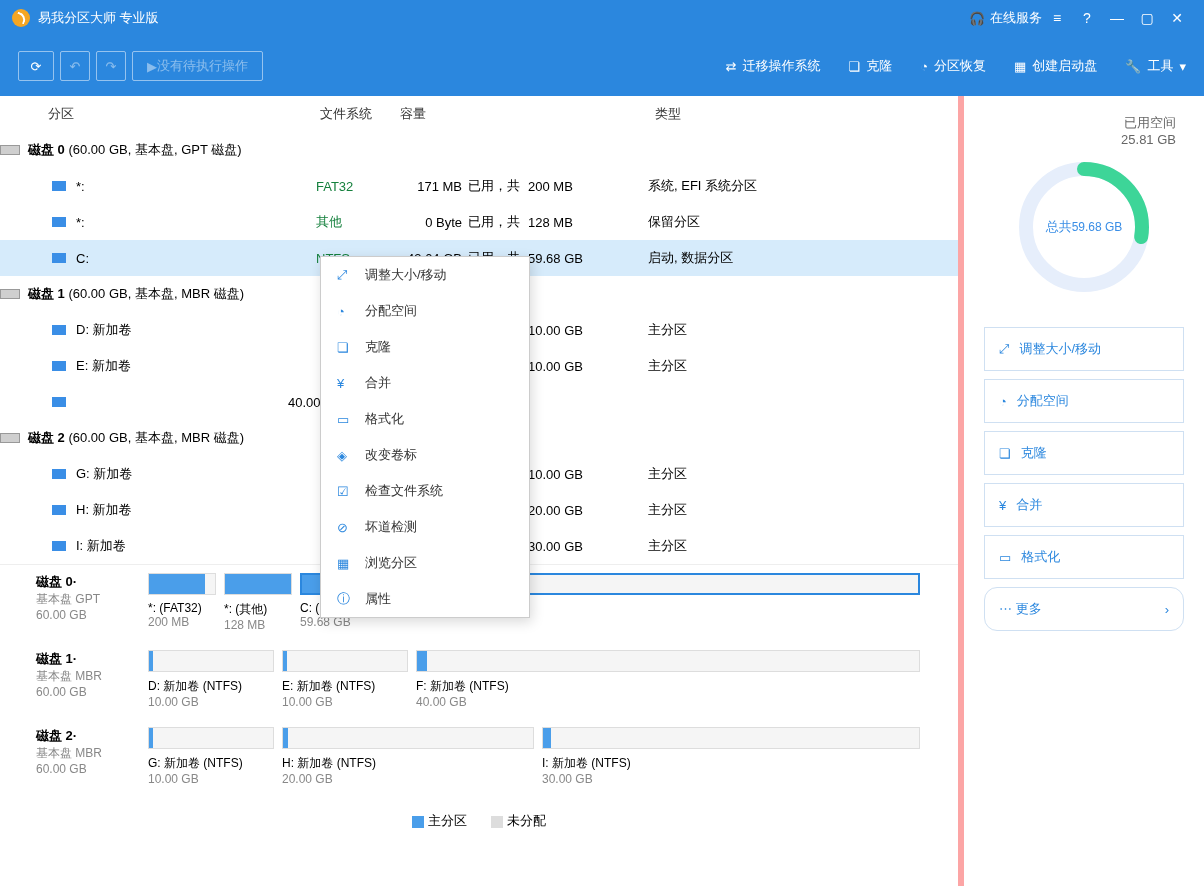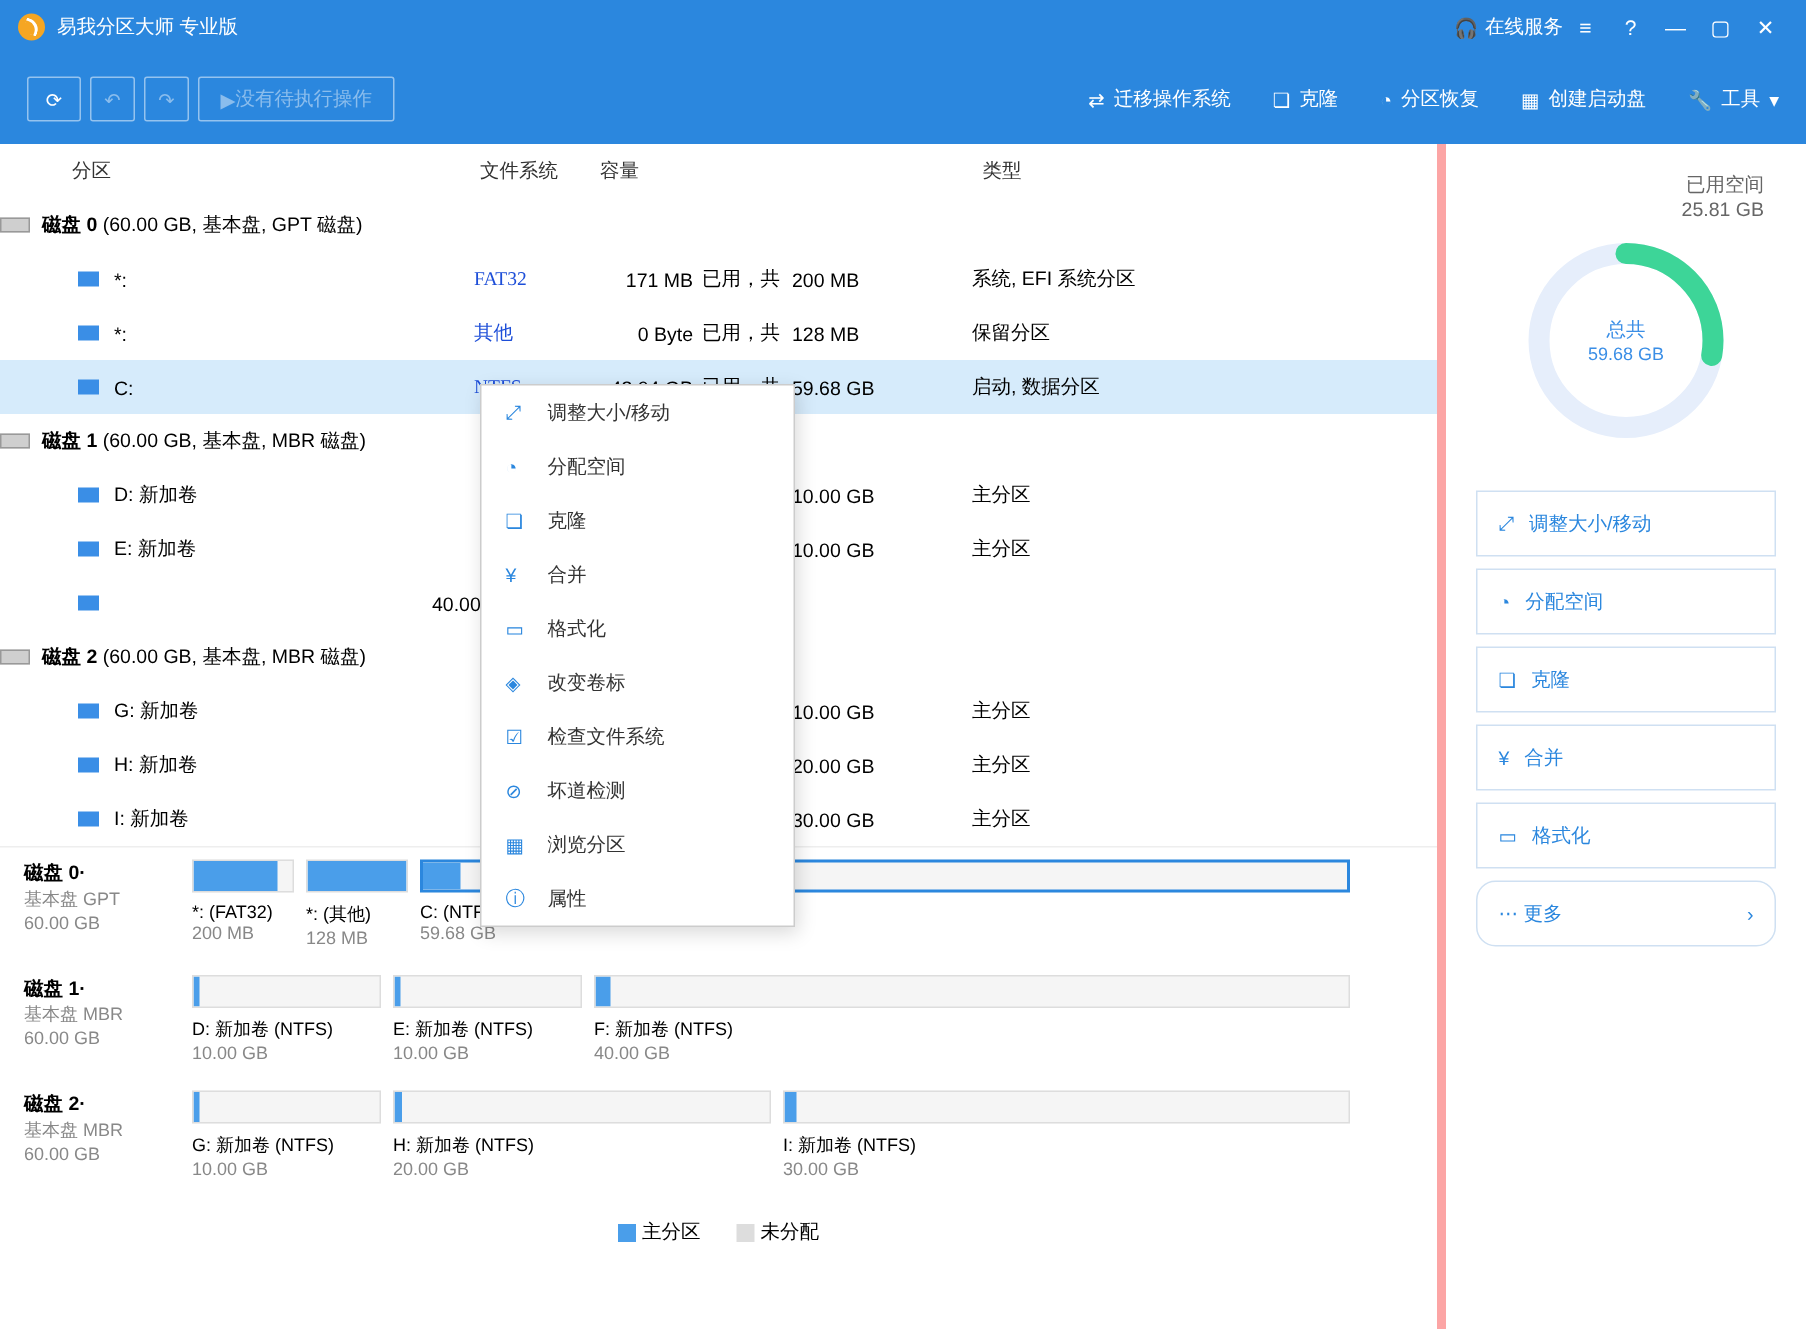--- a/index.html
+++ b/index.html
@@ -20,38 +20,38 @@
 .main{display:flex;height:calc(886px - 96px);}
 .left{flex:1;position:relative;display:flex;flex-direction:column;border-right:6px solid #fca5a5;}
 .right{width:240px;padding:18px 0;}
 .thead{display:flex;height:36px;align-items:center;padding-left:48px;color:#333;}
 .thead .c1{width:272px;}.thead .c2{width:80px;}.thead .c3{width:255px;}.thead .c4{flex:1;}
 .rows{overflow:auto;}
 .diskrow{display:flex;align-items:center;height:36px;}
 .diskrow .diskico{width:20px;height:10px;background:#cfcfcf;border:1px solid #999;margin-right:8px;}
 .partrow{display:flex;align-items:center;height:36px;padding-left:52px;}
 .partrow .pico{width:14px;height:10px;background:#3a8ee6;margin-right:10px;}
-.partrow .c1{width:240px;}.partrow .c2{width:80px;color:#1d4ed8;font-family:Liberation Serif, serif;}.partrow .c3a{width:72px;text-align:right;padding-right:6px;}.partrow .c3b{width:60px;}.partrow .c3c{width:120px;}.partrow .c4{flex:1;}
+.partrow .c1{width:240px;}.partrow .c2{width:80px;color:#15803d;}.partrow .c3a{width:72px;text-align:right;padding-right:6px;}.partrow .c3b{width:60px;}.partrow .c3c{width:120px;}.partrow .c4{flex:1;}
 .partrow.sel{background:#d6ebfb;}
-.bottom{border-top:1px solid #eee;padding:8px 4px 0;}
+.bottom{border-top:1px solid #eee;padding:8px 24px 0;}
 .diskbar{display:flex;align-items:flex-start;gap:12px;margin-bottom:18px;}
 .diskbar .meta{width:100px;}
 .diskbar .meta .nm{font-weight:bold;}
 .diskbar .meta .sub,.seg .sub{color:#888;font-size:12px;}
 .diskbar .segs{display:flex;gap:8px;flex:1;}
 .seg{min-width:60px;}
 .seg .vis{height:22px;background:#f5f5f5;border:1px solid #ddd;margin-bottom:6px;position:relative;overflow:hidden;}
 .seg .vis .fill{height:100%;background:#4a9eea;}
 .seg.sel .vis{border:2px solid #2b87de;}
 .seg .lbl{font-size:12px;}
 .legend{display:flex;justify-content:center;gap:24px;padding:8px;font-size:13px;}
 .legend .sw{display:inline-block;width:12px;height:12px;margin-right:4px;vertical-align:middle;}
 .donut{width:140px;height:140px;margin:10px auto 30px;position:relative;}
 .donut svg{transform:rotate(-90deg);}
-.donut .center{position:absolute;inset:0;display:flex;flex-direction:column;align-items:center;justify-content:center;color:#3a8ee6;}
+.donut .center{position:absolute;inset:0;display:flex;flex-direction:row;align-items:center;justify-content:center;color:#3a8ee6;}
 .donut .center .v{font-size:12px;}
 .donut-label{text-align:center;color:#666;font-size:12px;}
 .sidebtns{padding:0 20px;}
 .sidebtn{border:1px solid #cfe0f2;height:44px;display:flex;align-items:center;padding:0 14px;margin-bottom:8px;color:#2b87de;cursor:pointer;gap:10px;}
 .sidebtn.more{justify-content:space-between;border-radius:13px;}
 .ctxmenu{position:absolute;left:320px;top:160px;width:210px;background:#fff;border:1px solid #ccc;box-shadow:2px 4px 12px rgba(0,0,0,.15);z-index:50;}
 .ctxitem{height:36px;display:flex;align-items:center;padding:0 16px;gap:12px;cursor:pointer;color:#333;}
 .ctxitem .ico{width:16px;color:#2b87de;}
 </style>
 </head>

